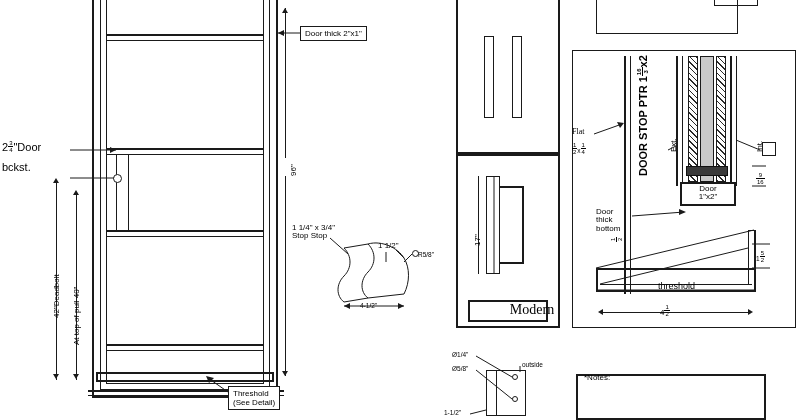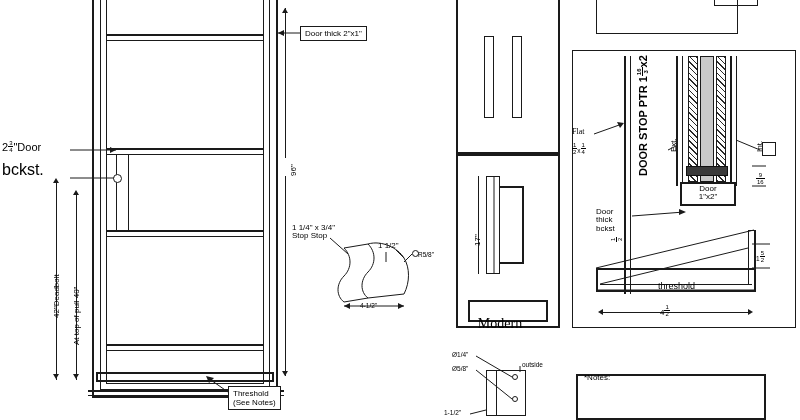--- a/index.html
+++ b/index.html
@@ -91,26 +91,26 @@
   <div class="arrowU" style="left:53px;top:178px;"></div>
   <div class="arrowD" style="left:53px;top:374px;"></div>
   <div class="lbl vert" style="left:53px;top:318px;transform:rotate(-90deg);">42"Deadbolt</div>
 
   <div class="ln v1" style="left:76px;top:192px;height:188px;"></div>
   <div class="arrowU" style="left:73px;top:190px;"></div>
   <div class="arrowD" style="left:73px;top:374px;"></div>
   <div class="lbl vert" style="left:73px;top:345px;transform:rotate(-90deg);">At top of pull 40"</div>
 
   <div class="lbl" style="left:2px;top:140px;font-size:11px;"><span>2</span><span class="frac"><span class="n">3</span><span class="d">4</span></span><span>"Door</span></div>
-  <div class="lbl" style="left:2px;top:162px;font-size:16px;">bckst.</div>
+  <div class="lbl" style="left:2px;top:162px;font-size:11px;">bckst.</div>
 
   <div class="lblbox" style="left:300px;top:26px;">Door thick 2"x1"</div>
 
   <div class="lblbox" style="left:228px;top:386px;"><span>Threshold</span>
-<span>(See Notes)</span></div>
+<span>(See Detail)</span></div>
 
   <div>
     <div class="lbl" style="left:292px;top:224px;"><span>1 1/4" x 3/4"</span>
 <span>Stop Stop</span></div>
     <div class="lbl" style="left:378px;top:242px;">1 1/2"</div>
     <div class="lbl tiny" style="left:418px;top:252px;">R5/8"</div>
     <div class="circle" style="left:412px;top:250px;width:7px;height:7px;"></div>
     <div class="lbl tiny" style="left:360px;top:303px;">4-1/2"</div>
   </div>
 
@@ -120,21 +120,21 @@
     <div class="box" style="left:512px;top:36px;width:10px;height:82px;"></div>
 
     <div class="box2" style="left:456px;top:154px;width:104px;height:174px;"></div>
     <div class="box" style="left:486px;top:176px;width:14px;height:98px;"></div>
     <div class="ln h2" style="left:500px;top:186px;width:24px;"></div>
     <div class="ln h2" style="left:500px;top:262px;width:24px;"></div>
     <div class="ln v2" style="left:522px;top:186px;height:78px;"></div>
     <div class="ln v1" style="left:478px;top:176px;height:98px;"></div>
     <div class="lbl vert" style="left:474px;top:246px;transform:rotate(-90deg);">17"</div>
     <div class="box2" style="left:468px;top:300px;width:80px;height:22px;"></div>
-    <div class="lbl big serif ctr" style="left:460px;top:303px;width:80px;margin-top:14px;">Modern</div>
+    <div class="lbl big serif ctr" style="left:492px;top:303px;width:80px;">Modern</div>
   </div>
 
   <div>
     <div class="box" style="left:572px;top:50px;width:224px;height:278px;"></div>
 
     <div class="ln v2" style="left:624px;top:56px;height:238px;"></div>
     <div class="ln v1" style="left:630px;top:56px;height:238px;"></div>
     <div class="ln v2" style="left:676px;top:56px;height:130px;"></div>
     <div class="ln v1" style="left:682px;top:56px;height:130px;"></div>
 
@@ -160,21 +160,21 @@
     <div class="lbl vert" style="left:636px;top:176px;transform:rotate(-90deg);font-size:11px;font-weight:bold;"><span>DOOR STOP PTR 1</span><span class="frac"><span class="n">16</span><span class="d">3</span></span><span>x2</span></div>
 
     <div class="lbl" style="left:572px;top:128px;font-family:Liberation Serif, serif;">Flat</div>
     <div class="lbl tiny" style="left:572px;top:142px;"><span class="frac"><span class="n">1</span><span class="d">2</span></span><span>x</span><span class="frac"><span class="n">1</span><span class="d">4</span></span></div>
 
     <div class="lbl vert" style="left:670px;top:152px;transform:rotate(-90deg);">Ext.</div>
     <div class="lbl vert" style="left:756px;top:152px;transform:rotate(-90deg);">Int.</div>
 
     <div class="lbl" style="left:596px;top:208px;"><span>Door</span>
 <span>thick</span>
-<span>bckst</span></div>
+<span>bottom</span></div>
 
     <div class="lbl tiny vert" style="left:610px;top:242px;transform:rotate(-90deg);"><span class="frac"><span class="n">1</span><span class="d">2</span></span></div>
 
     <div class="lbl mid" style="left:658px;top:282px;">threshold</div>
 
     <div class="ln h1" style="left:602px;top:312px;width:148px;"></div>
     <div class="arrowL" style="left:598px;top:309px;"></div>
     <div class="arrowR" style="left:748px;top:309px;"></div>
     <div class="lbl" style="left:660px;top:304px;"><span>4</span><span class="frac"><span class="n">1</span><span class="d">2</span></span></div>
 

